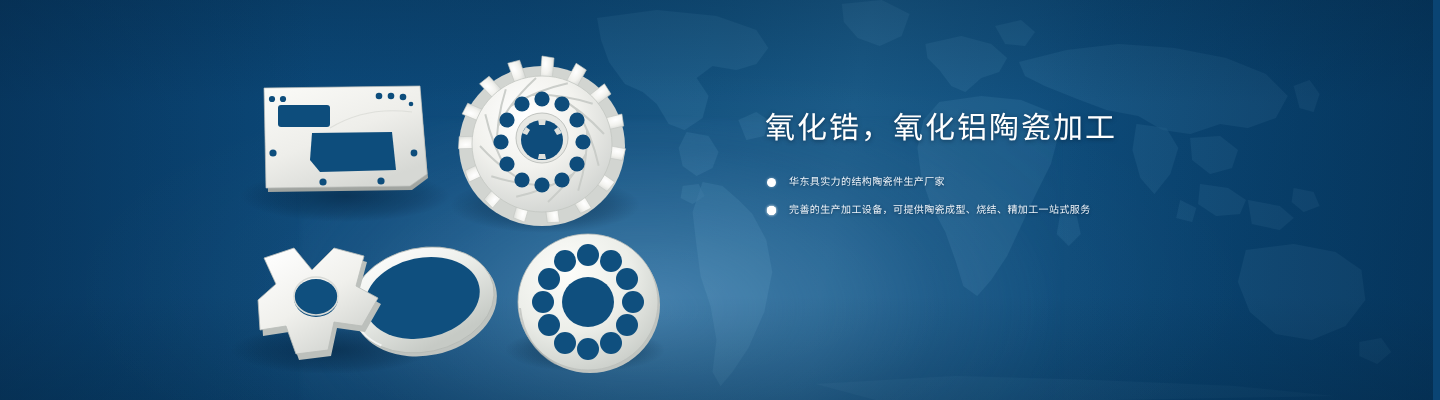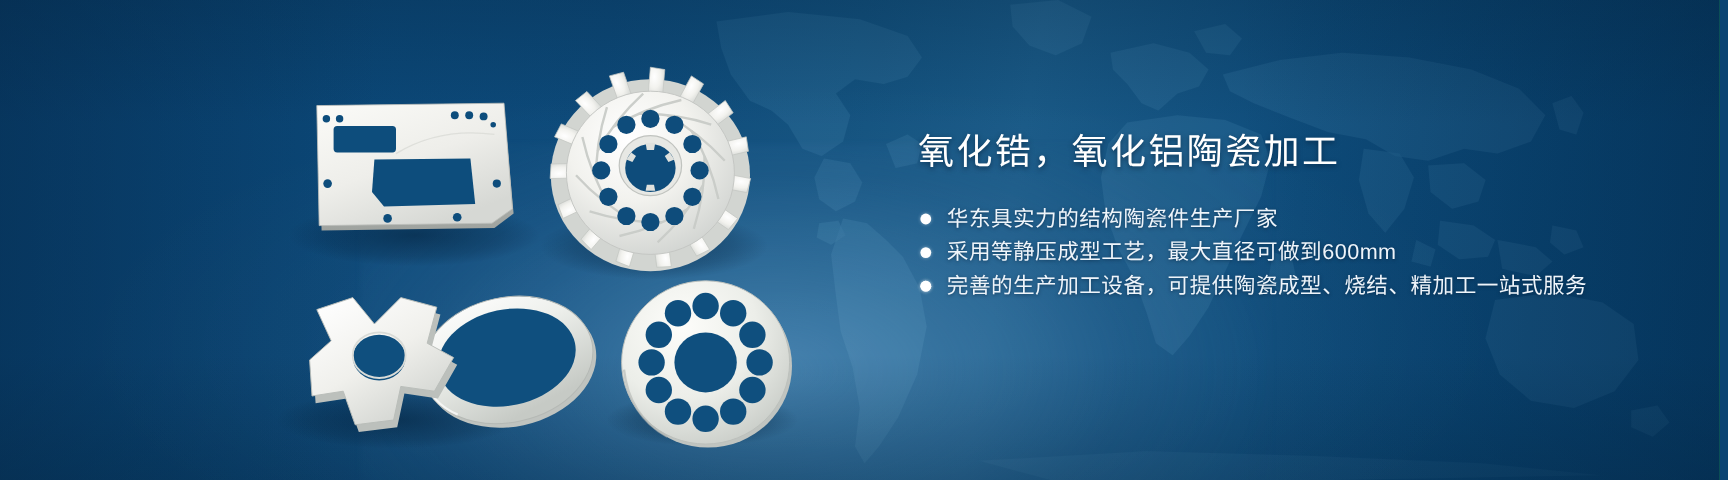--- a/index.html
+++ b/index.html
@@ -94,21 +94,21 @@
   }
   .bullets {
     list-style: none;
     margin: 24px 0 0 2px;
     padding: 0;
   }
   .bullets li {
     position: relative;
     padding-left: 22px;
     margin-bottom: 8px;
-    font-size: 18px;
+    font-size: 10px;
     line-height: 20px;
     color: #eef4fa;
     letter-spacing: 0.4px;
     text-shadow: 0 1px 3px rgba(0,20,40,0.5);
     white-space: nowrap;
   }
   .bullets li:last-child { margin-bottom: 0; }
   .bullets .dot {
     position: absolute;
     left: 0;
@@ -353,21 +353,20 @@
   <div class="copy">
     <h1 class="headline">氧化锆，氧化铝陶瓷加工</h1>
 
     <ul class="bullets">
       <li>
         <span class="dot"></span>
         <span>华东具实力的结构陶瓷件生产厂家</span>
       </li>
       <li>
         <span class="dot"></span>
-        <span>采用等静压成型工艺，最大直径可做到600mm</span>
       </li>
       <li>
         <span class="dot"></span>
       </li>
       <li>
         <span class="dot"></span>
         <span>完善的生产加工设备，可提供陶瓷成型、烧结、精加工一站式服务</span>
       </li>
     </ul>
   </div>

